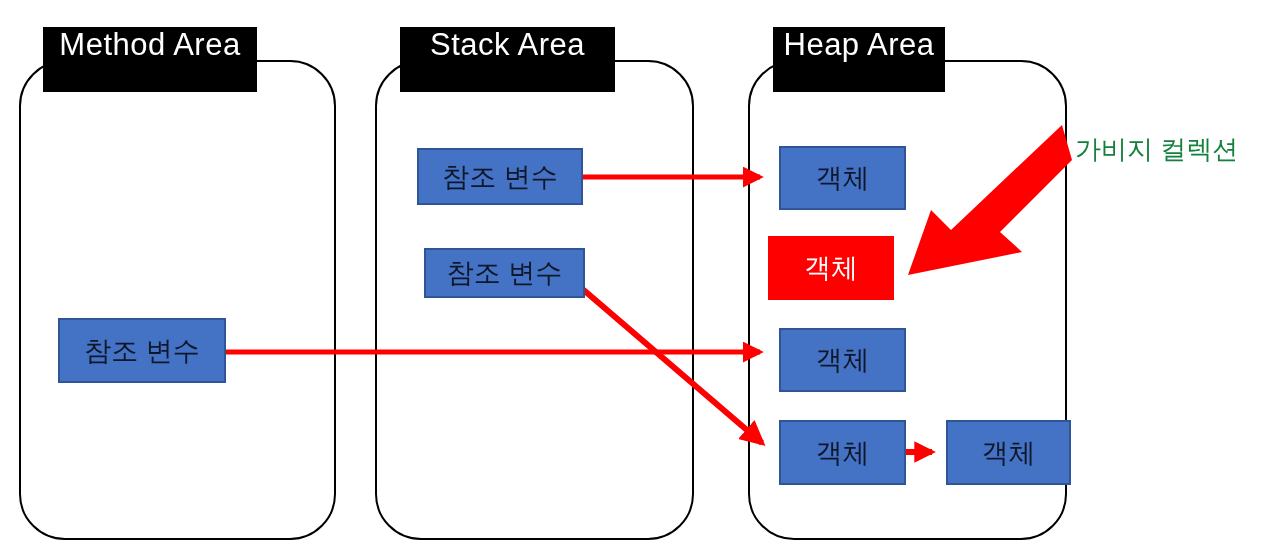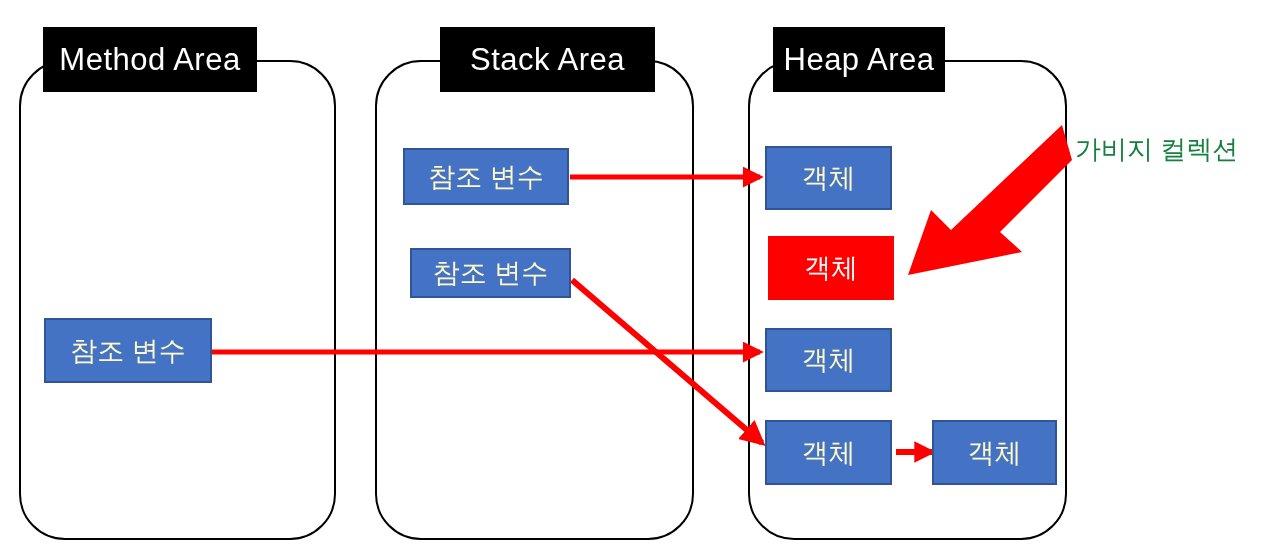--- a/index.html
+++ b/index.html
@@ -24,41 +24,41 @@
     border-radius: 46px;
     background: transparent;
     box-sizing: border-box;
   }
   
   .area-label {
     position: absolute;
     background: #000000;
     color: #ffffff;
     display: flex;
-    align-items: center;
     justify-content: center;
     font-size: 31px;
     font-weight: 400;
     letter-spacing: 0.5px;
     white-space: nowrap;
     box-sizing: border-box;
   }
   
   .blue-box {
     position: absolute;
     background: #4472C4;
     border: 2px solid #2F5597;
-    color: #fef9c3;
+    color: #0f172a;
     display: flex;
     align-items: center;
     justify-content: center;
     font-size: 27px;
     font-weight: 400;
     white-space: nowrap;
     box-sizing: border-box;
+    margin-left: 14px;
   }
   
   .red-box {
     position: absolute;
     background: #FF0000;
     border: none;
     color: #ffffff;
     display: flex;
     align-items: center;
     justify-content: center;
@@ -115,21 +115,21 @@
 
     <line x1="896" y1="452" x2="932" y2="452" stroke="#FF0000" stroke-width="6" marker-end="url(#redhead-sm)"></line>
 
     <polygon points="1062,125 1072,160 1000,232 1022,252 908,275 931,210 951,230" fill="#FF0000"></polygon>
   </svg>
 
   <div class="area-label" style="left:43px; top:27px; width:214px; height:65px;">
     <span>Method Area</span>
   </div>
 
-  <div class="area-label" style="left:400px; top:27px; width:215px; height:65px;margin-left:40px;">
+  <div class="area-label" style="left:400px; top:27px; width:215px; height:65px;">
     <span>Stack Area</span>
   </div>
 
   <div class="area-label" style="left:773px; top:27px; width:172px; height:65px;">
     <span>Heap Area</span>
   </div>
 
   <div class="blue-box" style="left:44px; top:318px; width:168px; height:65px;">
     <span>참조 변수</span>
   </div>

